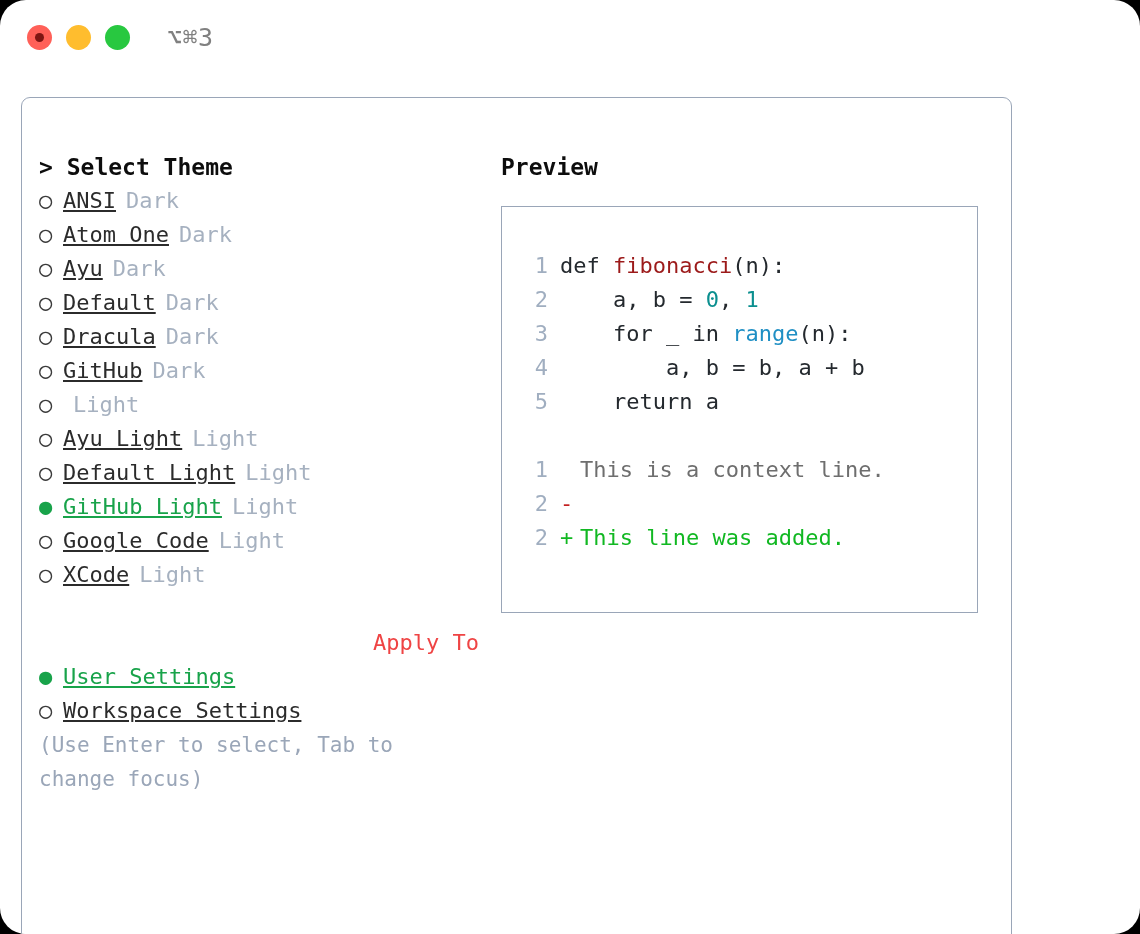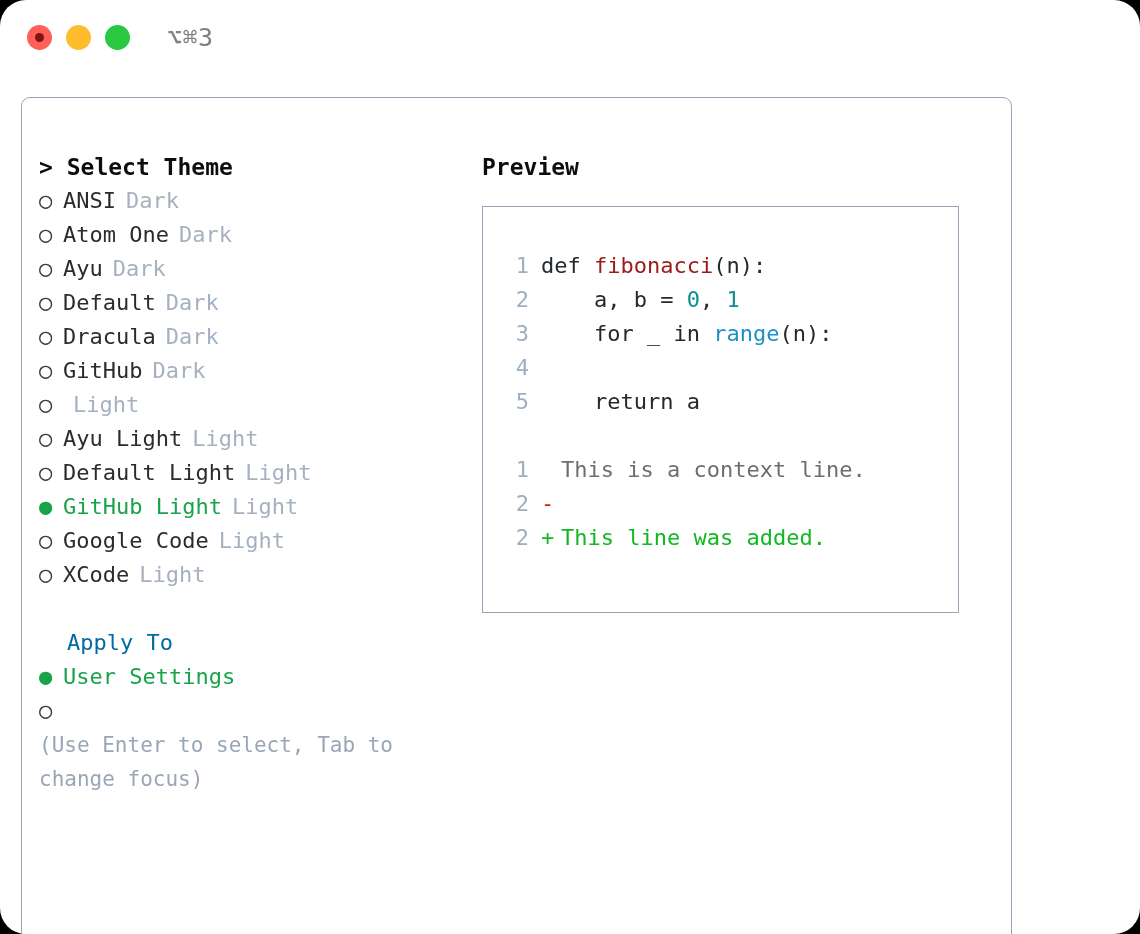--- a/index.html
+++ b/index.html
@@ -121,49 +121,51 @@
     display: inline-block;
     width: 24px;
     flex: 0 0 24px;
     font-size: 22px;
     color: #3b3b3b;
     line-height: 34px;
   }
   .marker.sel { color: #18a34a; }
   .opt-label {
     color: #2b2b2b;
+    text-decoration: underline;
   }
   .opt-row.selected .opt-label { color: #18a34a; }
   .opt-badge {
     color: #a6b1c0;
     margin-left: 10px;
   }
 
   .apply-title {
     font-size: 22px;
-    color: #0369a1;
+    color: #ef4444;
     line-height: 34px;
     padding-left: 28px;
     white-space: pre;
+    text-align: right;
   }
 
   .hint {
     font-size: 21px;
     line-height: 34px;
     color: #9aa6b8;
     width: 410px;
     white-space: pre-wrap;
   }
 
   .spacer-line { height: 34px; }
 
   
   .right-col {
     position: absolute;
-    left: 460px;
+    left: 479px;
     top: 52px;
     width: 490px;
   }
   .preview-title {
     font-size: 23px;
     font-weight: bold;
     color: #0d0d0d;
     line-height: 34px;
     white-space: pre;
   }
@@ -243,34 +245,34 @@
           <li class="opt-row"><span class="marker">○</span><span class="opt-label">Google Code</span><span class="opt-badge">Light</span></li>
           <li class="opt-row"><span class="marker">○</span><span class="opt-label">XCode</span><span class="opt-badge">Light</span></li>
         </ul>
 
       <div class="spacer-line"></div>
 
       <div class="apply-title">Apply To</div>
 
       <ul class="opt-list" id="apply-options">
           <li class="opt-row selected"><span class="marker sel">●</span><span class="opt-label">User Settings</span></li>
-          <li class="opt-row"><span class="marker">○</span></li>
+          <li class="opt-row"><span class="marker">○</span><span class="opt-label">Workspace Settings</span></li>
         </ul>
 
       <div class="hint">(Use Enter to select, Tab to change focus)</div>
     </div>
 
     <div class="right-col">
       <div class="preview-title">Preview</div>
       <div class="preview-box">
         <div id="code-block">
             <div class="code-line"><span class="ln">1</span><span class="code-text">def </span><span class="tok-fn">fibonacci</span><span class="code-text">(n):</span></div>
             <div class="code-line"><span class="ln">2</span><span class="code-text">    a, b = </span><span class="tok-num">0</span><span class="code-text">, </span><span class="tok-num">1</span></div>
             <div class="code-line"><span class="ln">3</span><span class="code-text">    for _ in </span><span class="tok-kw">range</span><span class="code-text">(n):</span></div>
-            <div class="code-line"><span class="ln">4</span></div>
+            <div class="code-line"><span class="ln">4</span><span class="code-text">        a, b = b, a + b</span></div>
             <div class="code-line"><span class="ln">5</span><span class="code-text">    return a</span></div>
           </div>
         <div class="blank-line"></div>
         <div id="diff-block">
             <div class="code-line diff-line"><span class="ln">1</span><span class="diff-mark diff-ctx"> </span><span class="diff-ctx">This is a context line.</span></div>
             <div class="code-line diff-line"><span class="ln">2</span><span class="diff-mark diff-del">-</span></div>
             <div class="code-line diff-line"><span class="ln">2</span><span class="diff-mark diff-add">+</span><span class="diff-add">This line was added.</span></div>
           </div>
       </div>
     </div>

